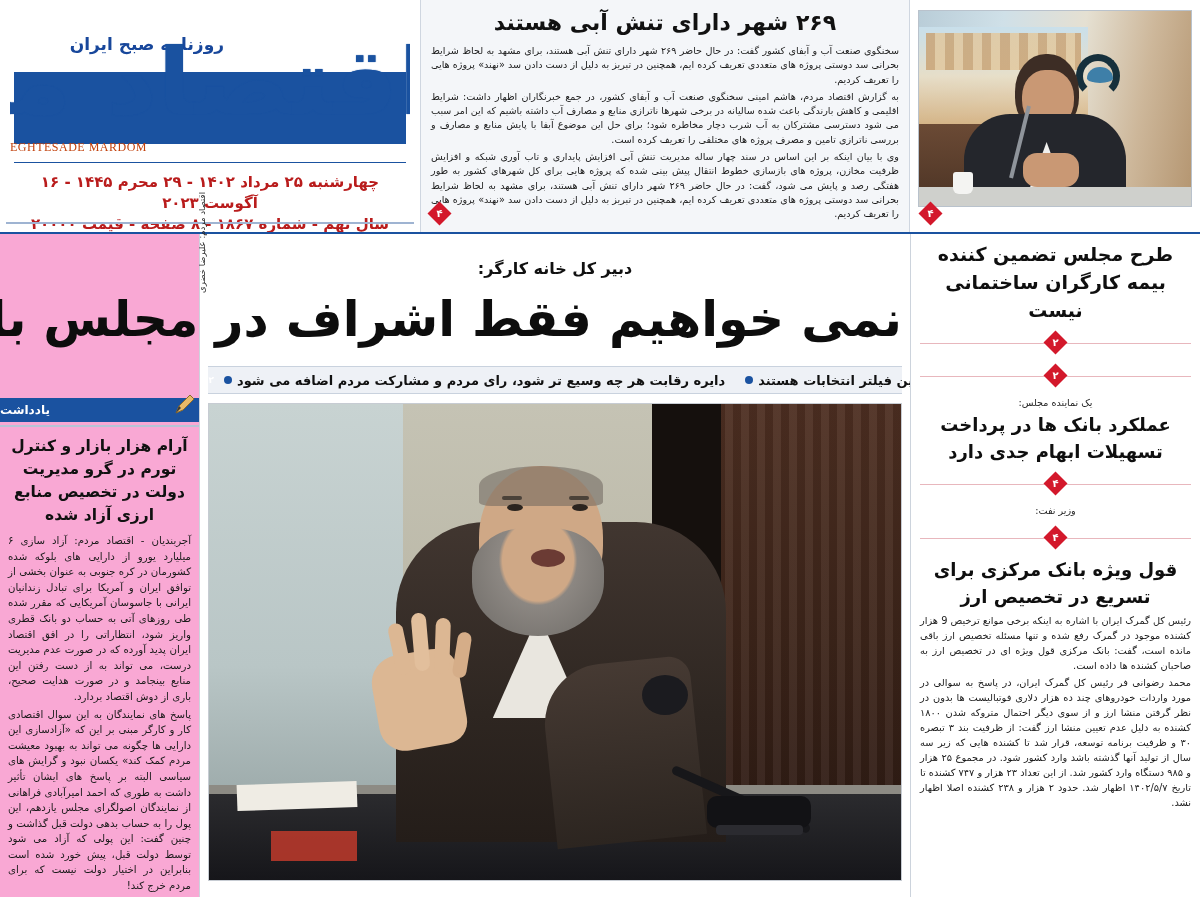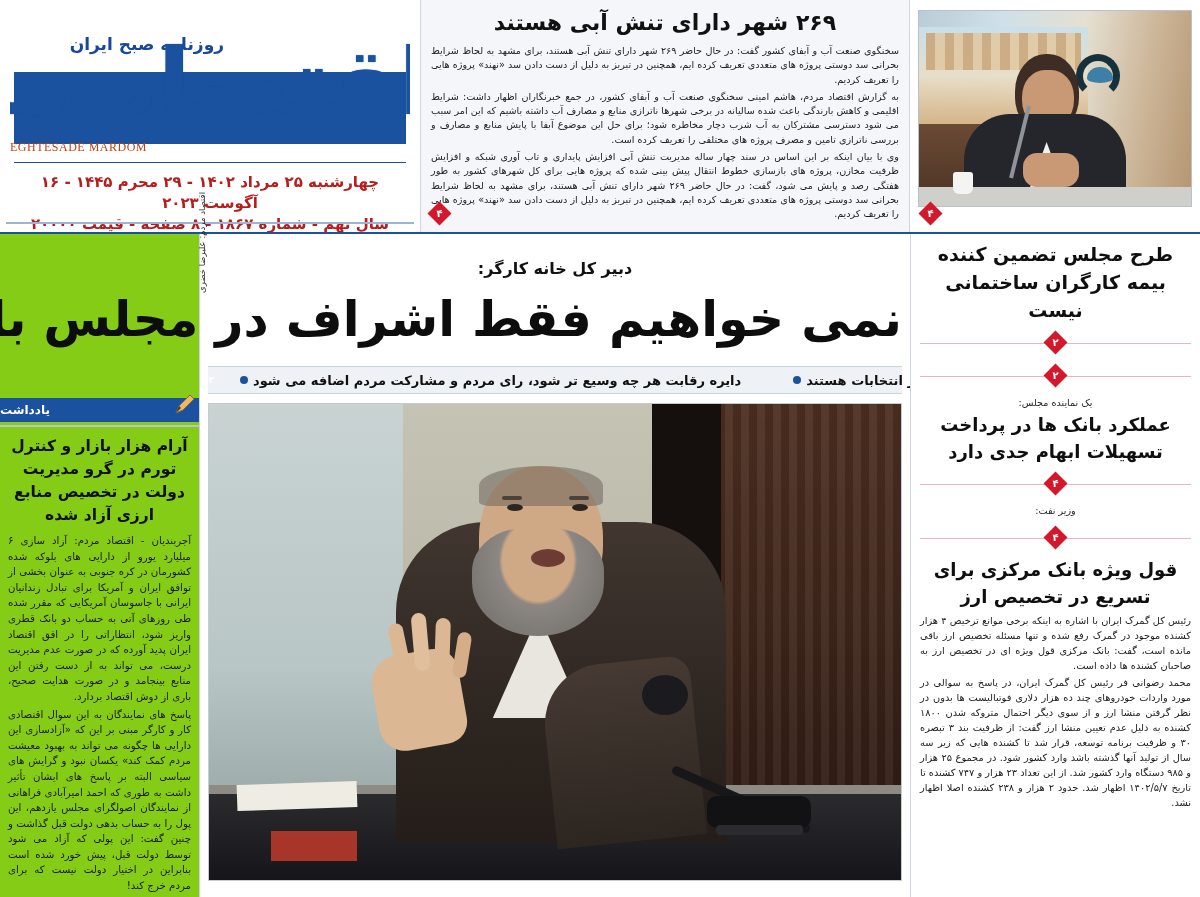--- a/index.html
+++ b/index.html
@@ -277,21 +277,21 @@
     display: flex;
     flex-direction: row-reverse;
   }
 
   
   .notecol {
     width: 200px;
     height: 663px;
     border-right: 1px solid #ccd3dc;
     padding: 0;
-    background: #84cc16;
+    background: #f9a8d4;
     position: relative;
   }
 
   .note-head-bar {
     display: flex;
     flex-direction: row-reverse;
     align-items: center;
     height: 24px;
     margin-top: 164px;
     background: #1a52a0;
@@ -369,21 +369,21 @@
   .bulletbar {
     margin-top: 10px;
     background: #eef1f6;
     border-top: 1px solid #c9d2de;
     border-bottom: 1px solid #c9d2de;
     height: 28px;
     display: flex;
     flex-direction: row-reverse;
     align-items: center;
     padding: 0 6px;
-    gap: 26px;
+    gap: 10px;
   }
   .bullet-item {
     display: flex;
     flex-direction: row-reverse;
     align-items: center;
     gap: 5px;
     font-size: 13px;
     font-weight: bold;
     color: #111;
     white-space: nowrap;
@@ -748,19 +748,19 @@
         <div class="line"></div>
         <span class="pagemark">
             <span>۴</span>
           </span>
       </div>
 
       <div class="brief">
         <div class="brief-title sm">قول ویژه بانک مرکزی برای تسریع در تخصیص ارز</div>
       </div>
       <div class="brief-body">
-        <p>رئیس کل گمرک ایران با اشاره به اینکه برخی موانع ترخیص ۴ هزار کشنده موجود در گمرک رفع شده و تنها مسئله تخصیص ارز باقی مانده است، گفت: بانک مرکزی قول ویژه ای در تخصیص ارز به صاحبان کشنده ها داده است.</p>
+        <p>رئیس کل گمرک ایران با اشاره به اینکه برخی موانع ترخیص 9 هزار کشنده موجود در گمرک رفع شده و تنها مسئله تخصیص ارز باقی مانده است، گفت: بانک مرکزی قول ویژه ای در تخصیص ارز به صاحبان کشنده ها داده است.</p>
         <p>محمد رضوانی فر رئیس کل گمرک ایران، در پاسخ به سوالی در مورد واردات خودروهای چند ده هزار دلاری فوتبالیست ها بدون در نظر گرفتن منشا ارز و از سوی دیگر احتمال متروکه شدن ۱۸۰۰ کشنده به دلیل عدم تعیین منشا ارز گفت: از ظرفیت بند ۳ تبصره ۳۰ و ظرفیت برنامه توسعه، قرار شد تا کشنده هایی که زیر سه سال از تولید آنها گذشته باشد وارد کشور شود. در مجموع ۲۵ هزار و ۹۸۵ دستگاه وارد کشور شد. از این تعداد ۲۳ هزار و ۷۴۷ کشنده تا تاریخ ۱۴۰۲/۵/۷ اظهار شد. حدود ۲ هزار و ۲۳۸ کشنده اصلا اظهار نشد.</p>
       </div>
     </div>
 
   </div>
 </div>
 
 </body></html>

